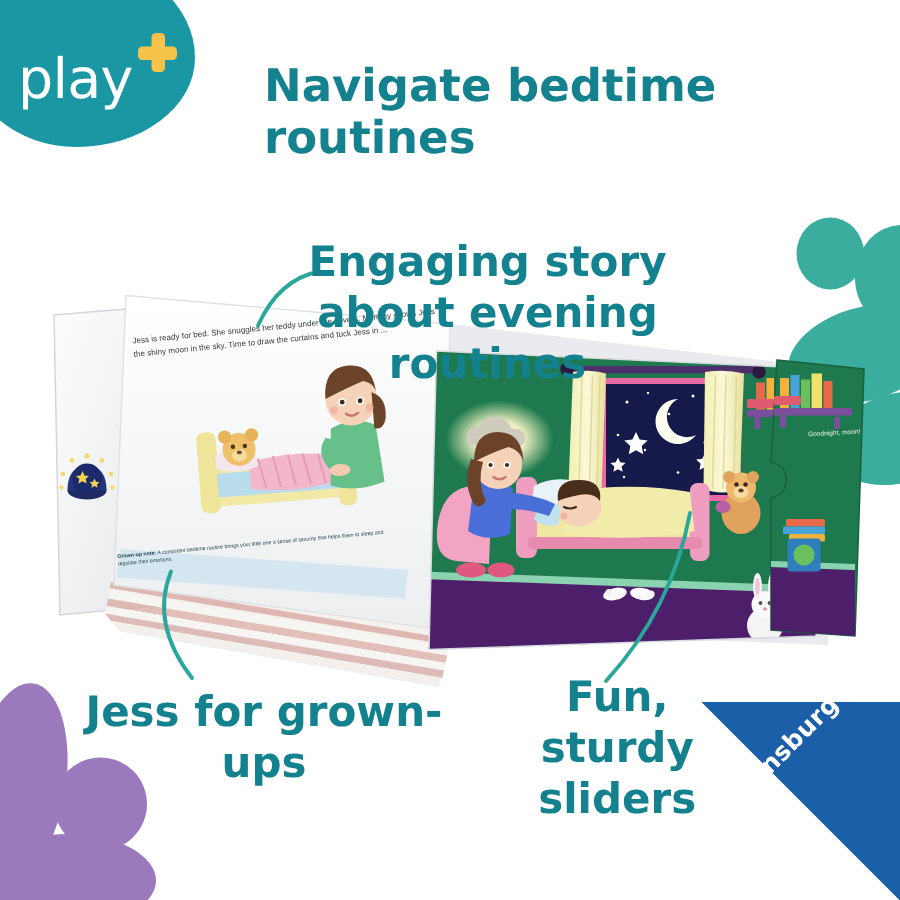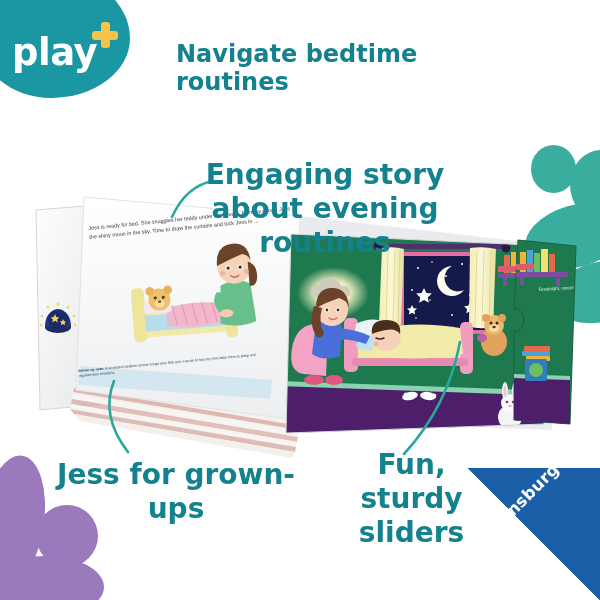--- a/index.html
+++ b/index.html
@@ -37,21 +37,21 @@
     height: 124px;
     background: #1a97a3;
     border-radius: 50% 50% 52% 48% / 50% 52% 48% 50%;
     z-index: 40;
   }
   #logo-text {
     position: absolute;
     left: 12px;
     top: 34px;
     font-family: "DejaVu Sans", sans-serif;
-    font-weight: bold;
+    font-weight: normal;
     font-size: 37px;
     color: #ffffff;
     letter-spacing: -0.5px;
     z-index: 41;
     line-height: 1;
   }
   #logo-plus {
     position: absolute;
     left: 92px;
     top: 22px;
@@ -68,21 +68,21 @@
   #logo-plus .bar-v { left: 9px; top: 0; width: 9px; height: 26px; }
 
   
   .headline {
     position: absolute;
     left: 176px;
     top: 40px;
     width: 350px;
     font-family: "DejaVu Sans", sans-serif;
     font-weight: bold;
-    font-size: 24px;
+    font-size: 30px;
     line-height: 1.18;
     color: #14828e;
     z-index: 30;
   }
   .callout {
     position: absolute;
     font-family: "DejaVu Sans", sans-serif;
     font-weight: bold;
     font-size: 28px;
     line-height: 1.22;

